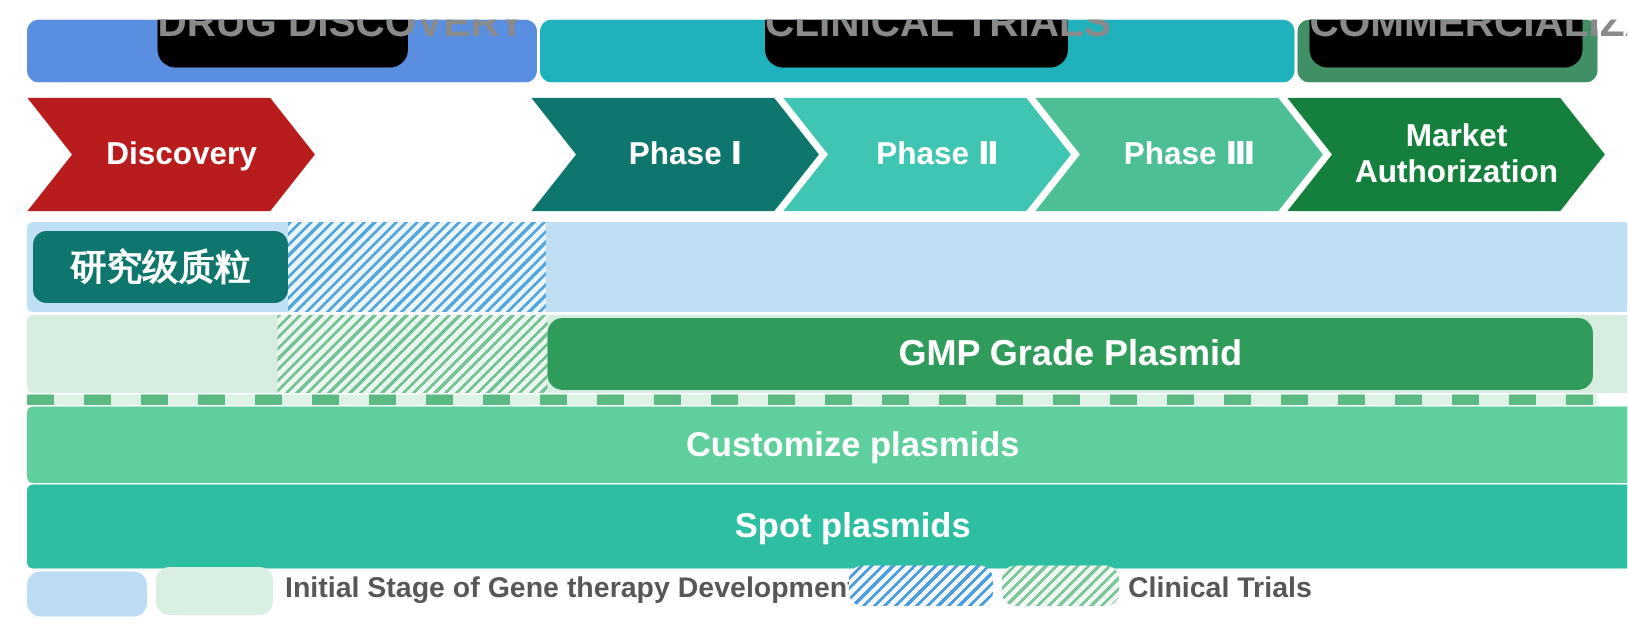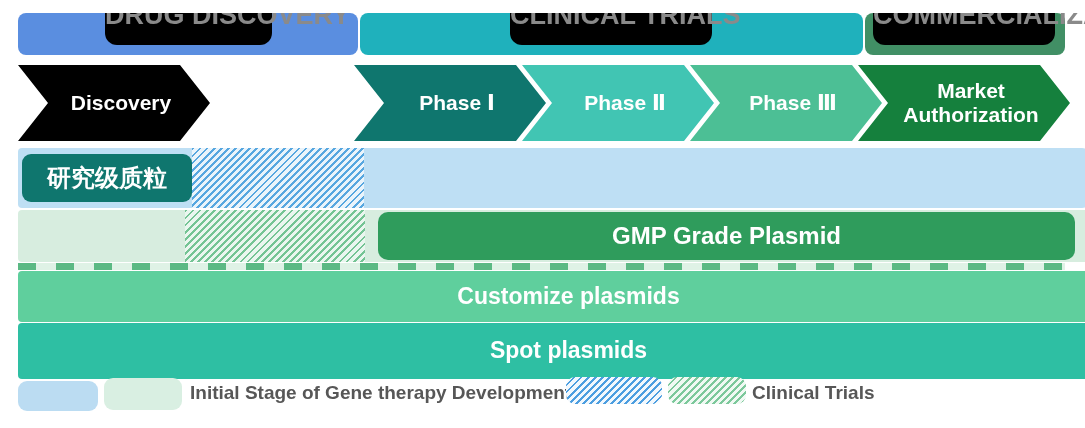--- a/index.html
+++ b/index.html
@@ -38,21 +38,21 @@
   #research-stripes{
     position:absolute;left:192px;top:148px;width:172px;height:60px;
     background:repeating-linear-gradient(135deg,#57a7e0 0 2px,#eaf4fb 2px 5px);
   }
   #row-gmp-band{top:210px;height:52px;background:#d7edDF;border-radius:4px;}
   #gmp-stripes{
     position:absolute;left:185px;top:210px;width:180px;height:52px;
     background:repeating-linear-gradient(135deg,#74c494 0 2px,#eaf6ef 2px 5px);
   }
   #gmp-box{
-    position:absolute;left:378px;top:212px;width:697px;height:48px;background:#2f9c5c;border-radius:10px;
+    position:absolute;left:365px;top:212px;width:697px;height:48px;background:#2f9c5c;border-radius:10px;
     display:flex;align-items:center;justify-content:center;color:#fff;font-weight:bold;font-size:24px;
   }
   #dashed-sep{
     position:absolute;left:18px;top:263px;width:1047px;height:7px;
     background:repeating-linear-gradient(90deg,#5bb984 0 18px,#dff2e6 18px 38px);
   }
   #row-customize{top:271px;height:51px;background:#5fcf9d;border-radius:4px 8px 8px 4px;
     display:flex;align-items:center;justify-content:center;color:#fff;font-weight:bold;font-size:23px;}
   #row-spot{top:323px;height:56px;background:#2ebfa3;border-radius:4px 8px 8px 4px;
     display:flex;align-items:flex-start;justify-content:center;color:#fff;font-weight:bold;font-size:23px;}
@@ -85,21 +85,21 @@
       <div class="htext">DRUG DISCOVERY</div>
     </div>
     <div class="hpill hpill-teal">
       <div class="htext">CLINICAL TRIALS</div>
     </div>
     <div class="hpill hpill-green">
       <div class="htext">COMMERCIALIZATION</div>
     </div>
   </div>
 
-  <div class="chev" style="left:18px;width:192px;background:#000000;">
+  <div class="chev" style="left:18px;width:192px;background:#b91c1c;">
     <span>Discovery</span>
   </div>
   <div class="chev" style="left:354px;width:192px;background:#0f766e;">
     <span>Phase Ⅰ</span>
   </div>
   <div class="chev" style="left:522px;width:192px;background:#41c5b3;">
     <span>Phase Ⅱ</span>
   </div>
   <div class="chev" style="left:690px;width:192px;background:#4cbf95;align-items:center;">
     <span>Phase Ⅲ</span>

